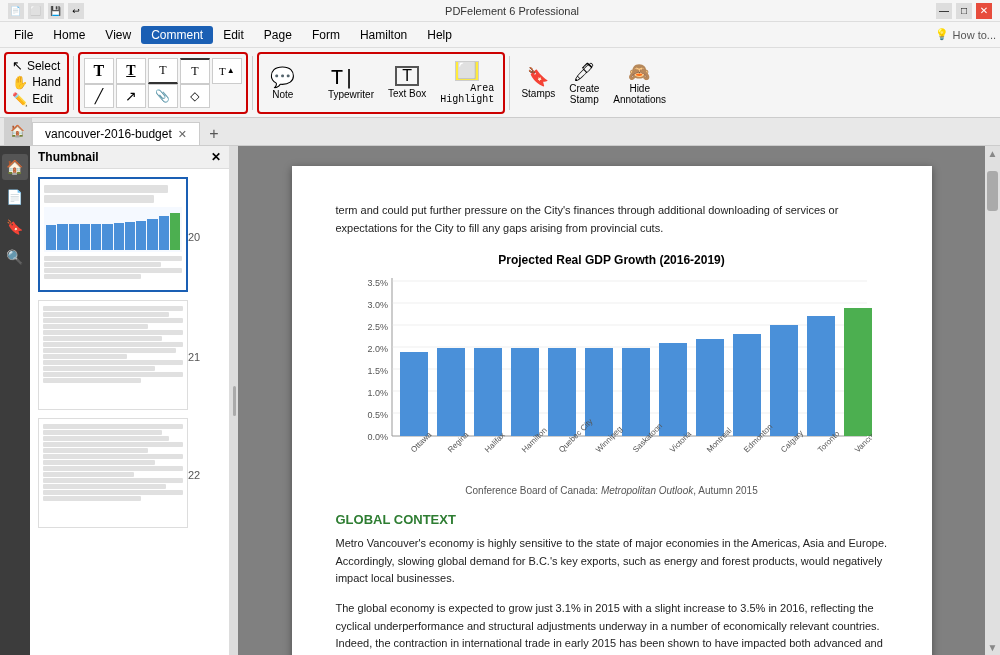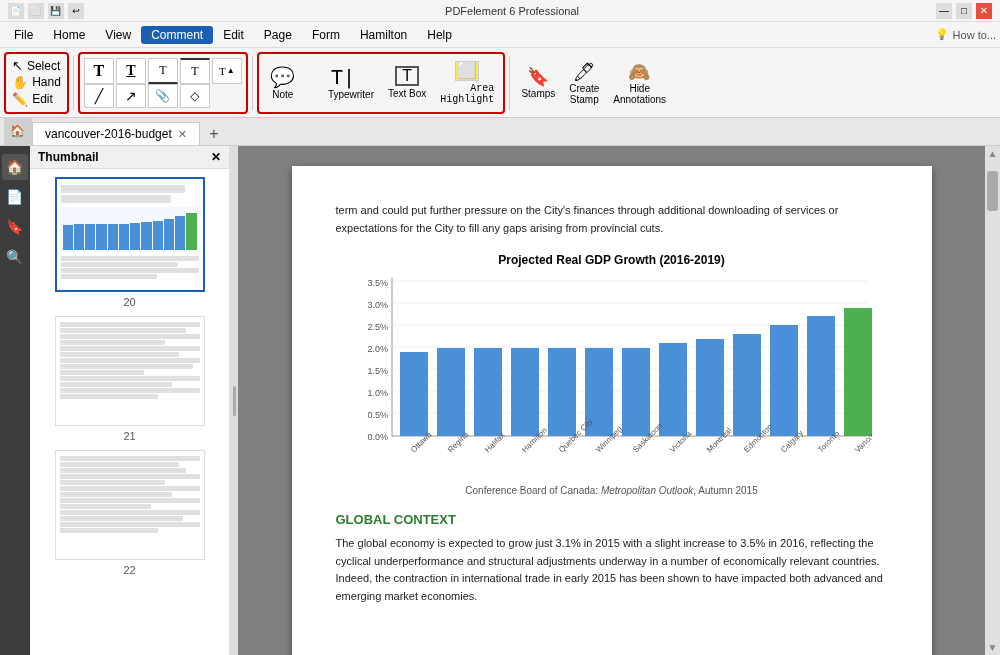--- a/index.html
+++ b/index.html
@@ -30,21 +30,21 @@
 
     
     .left-panel { width: 30px; background: #3c3c3c; display: flex; flex-direction: column; align-items: center; padding-top: 8px; gap: 4px; }
     .left-panel-icon { width: 26px; height: 26px; display: flex; align-items: center; justify-content: center; cursor: pointer; border-radius: 3px; color: #aaa; font-size: 14px; }
     .left-panel-icon.active { background: #555; color: white; }
 
     
     .thumbnail-panel { width: 200px; background: white; border-right: 1px solid #ddd; display: flex; flex-direction: column; }
     .thumbnail-header { display: flex; align-items: center; justify-content: space-between; padding: 4px 8px; background: #f0f0f0; border-bottom: 1px solid #ddd; font-size: 12px; font-weight: bold; }
     .thumbnail-list { flex: 1; overflow-y: auto; padding: 8px; display: flex; flex-direction: column; gap: 8px; }
-    .thumbnail-item { display: flex; flex-direction: column; align-items: center; cursor: pointer; }
+    .thumbnail-item { display: flex; align-items: center; cursor: pointer; }
     .thumbnail-label { font-size: 11px; color: #555; margin-top: 4px; }
 
     
     .pdf-body-text { font-size: 11px; line-height: 1.6; color: #222; margin-bottom: 12px; }
     .pdf-heading { font-size: 13px; font-weight: bold; color: #2e7d32; margin-bottom: 8px; margin-top: 12px; }
     .chart-container { margin: 16px 0; text-align: center; }
     .chart-title { font-size: 12px; font-weight: bold; margin-bottom: 1px; }
   </style>
 </head>
 <body>
@@ -323,20 +323,21 @@
           <text x="506" y="185" font-size="8" fill="#555" transform="rotate(-45, 506, 185)">Vancouver</text>
         </svg>
 
         <div style="font-size:10px;color:#555;text-align:center;margin-top:4px;">
           <span>Conference Board of Canada: </span><em>Metropolitan Outlook</em><span>, Autumn 2015</span>
         </div>
       </div>
 
       <p class="pdf-heading">GLOBAL CONTEXT</p>
 
+      <p class="pdf-body-text">Metro Vancouver's economy is highly sensitive to the state of major economies in the Americas, Asia and Europe. Accordingly, slowing global demand for B.C.'s key exports, such as energy and forest products, would negatively impact local businesses.</p>
       <p class="pdf-body-text">The global economy is expected to grow just 3.1% in 2015 with a slight increase to 3.5% in 2016, reflecting the cyclical underperformance and structural adjustments underway in a number of economically relevant countries. Indeed, the contraction in international trade in early 2015 has been shown to have impacted both advanced and emerging market economies.</p>
     </div>
   </div>
 
   <div style="width:15px;background:#e0e0e0;display:flex;flex-direction:column;align-items:center;">
     <div style="font-size:10px;color:#888;cursor:pointer;padding:2px;">▲</div>
     <div style="width:11px;height:40px;background:#aaa;border-radius:3px;margin-top:10px;"></div>
     <div style="flex:1;"></div>
     <div style="font-size:10px;color:#888;cursor:pointer;padding:2px;">▼</div>
   </div>

